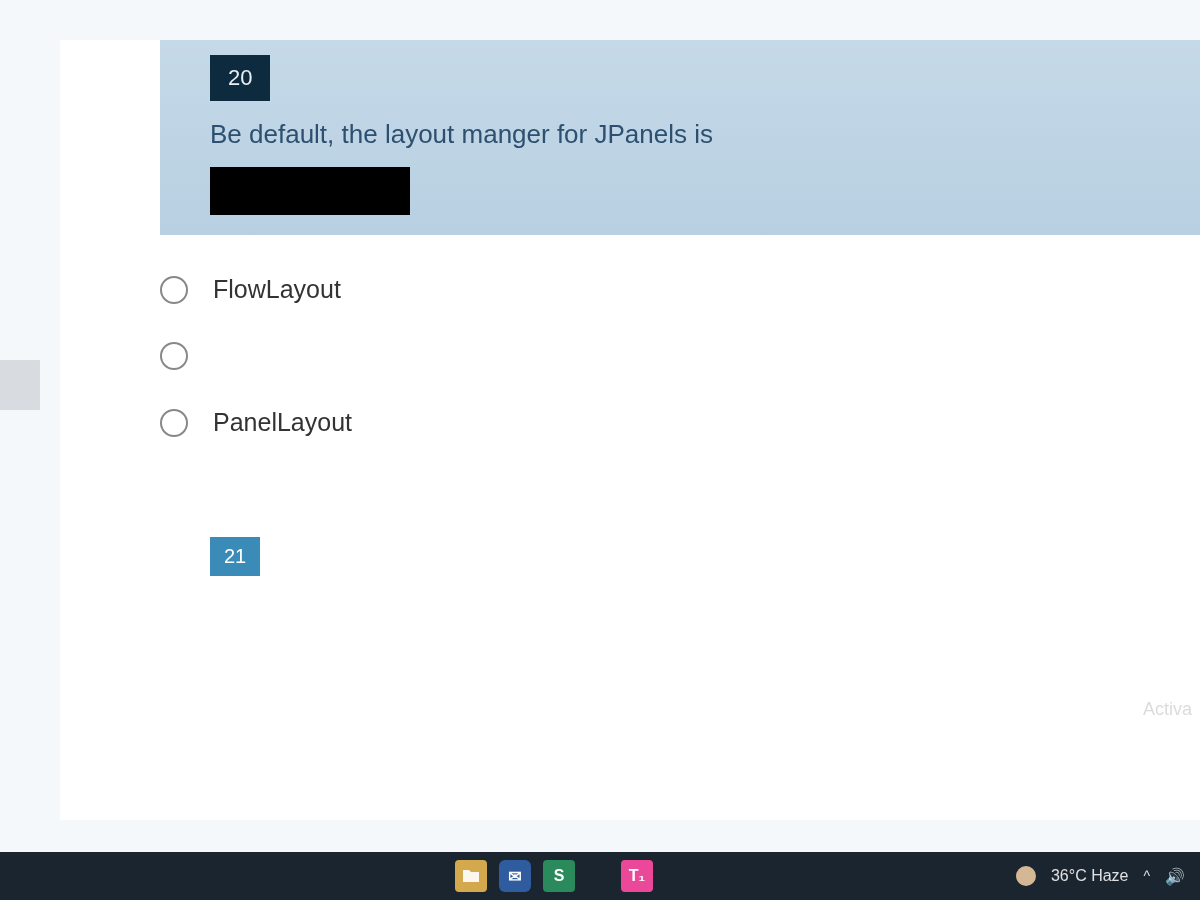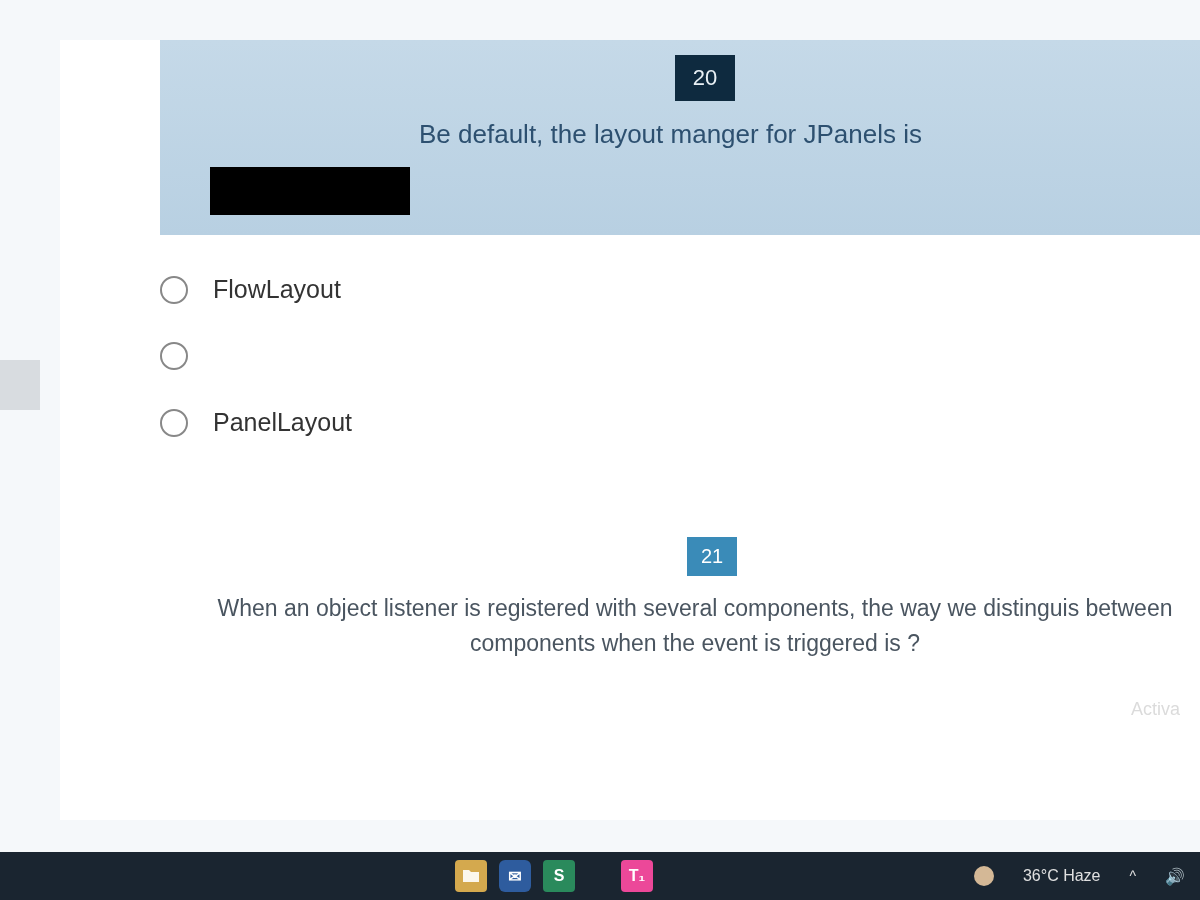--- a/index.html
+++ b/index.html
@@ -16,21 +16,20 @@
       position: relative;
     }
     .content-area {
       position: absolute;
       top: 40px;
       left: 60px;
       right: 0;
       background: #ffffff;
       min-height: 780px;
       padding: 0;
-      text-align: center;
     }
     .question-block {
       margin-bottom: 60px;
     }
     .question-header {
       background: linear-gradient(to bottom, #c5d9e8, #b8d0e2);
       padding: 0 0 20px 0;
       margin-left: 100px;
       position: relative;
     }
@@ -43,21 +42,21 @@
       margin-left: 50px;
       margin-top: 15px;
       margin-bottom: 15px;
     }
     .question-number-alt {
       display: inline-block;
       background: #3a8bb8;
       color: #ffffff;
       padding: 8px 14px;
       font-size: 20px;
-      margin-left: 64px;
+      margin-left: 50px;
       margin-bottom: 10px;
     }
     .question-text {
       color: #2d5070;
       font-size: 26px;
       padding: 0 69px 10px 50px;
       line-height: 1.4;
     }
     .redacted-box {
       background: #000000;
@@ -92,21 +91,21 @@
       padding-left: 100px;
     }
     .question-21-text {
       color: #4a5560;
       font-size: 23px;
       padding: 5px 20px 0 50px;
       line-height: 1.5;
     }
     .activate-watermark {
       position: absolute;
-      right: 20px;
+      right: 8px;
       bottom: 100px;
       color: #b8b8b8;
       font-size: 18px;
       opacity: 0.5;
     }
     .taskbar {
       position: absolute;
       bottom: 0;
       left: 0;
       right: 0;
@@ -149,21 +148,21 @@
     }
     .icon-t {
       background: #ec4899;
       color: #fff;
       font-size: 16px;
       margin-left: 34px;
     }
     .taskbar-right {
       display: flex;
       align-items: center;
-      gap: 29px;
+      gap: 15px;
       color: #e0e0e0;
       font-size: 16px;
     }
     .weather-icon {
       width: 20px;
       height: 20px;
       background: #d4b896;
       border-radius: 50%;
       display: inline-block;
     }
@@ -207,21 +206,20 @@
       </div>
       <div class="option-row">
         <div class="radio-circle"></div>
         <div class="option-label">PanelLayout</div>
       </div>
     </div>
   </div>
 
   <div class="question-21">
     <div class="question-number-alt">21</div>
-    <div class="question-21-text">When an object listener is registered with several components, the way we distinguis between components when the event is triggered is ?</div>
   </div>
 
   <div class="activate-watermark">Activa</div>
 </div>
 
 <div class="taskbar">
   <div class="taskbar-center">
     <div class="taskbar-icon icon-folder">
       <svg width="20" height="16" viewBox="0 0 20 16">
           <path fill="#fff" d="M2 2h6l2 2h8v10H2z" opacity="0.9"></path>

